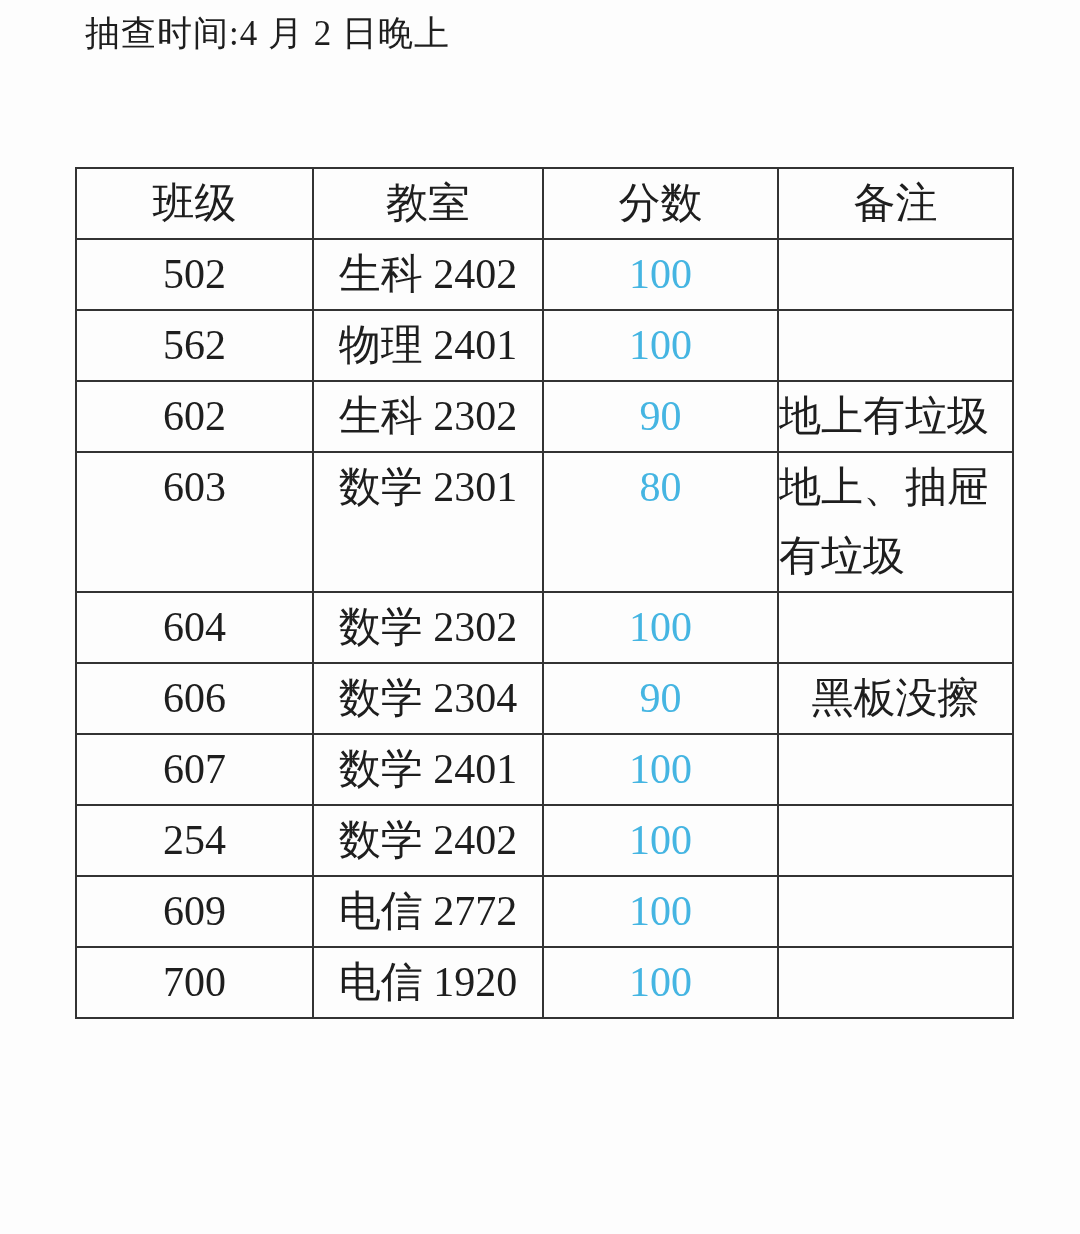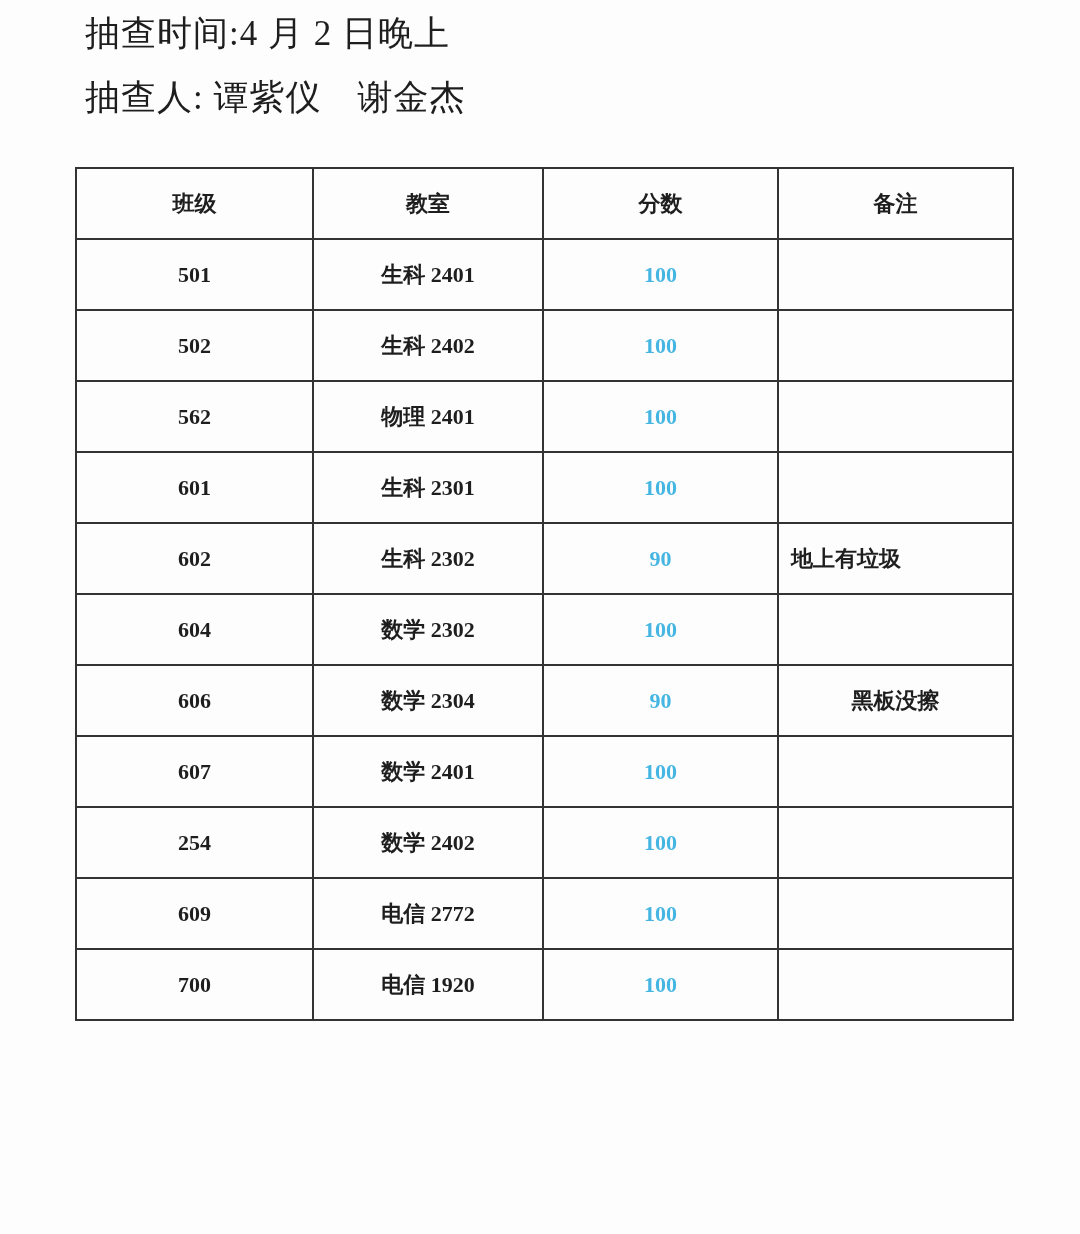--- a/index.html
+++ b/index.html
@@ -37,90 +37,83 @@
   table.doc-table {
     position: absolute;
     left: 75px;
     top: 167px;
     width: 937px;
     border-collapse: collapse;
     table-layout: fixed;
   }
   .doc-table th, .doc-table td {
     border: 2px solid var(--border);
-    font-weight: bold;
+    font-weight: normal;
     text-align: center;
     vertical-align: top;
-    font-size: 22px;
+    font-size: 42px;
     line-height: 69px;
     padding: 0;
   }
   .doc-table thead tr { height: 70px; }
   .doc-table tbody tr { height: 70px; }
   td.score { color: var(--score); }
   td.remark-left {
     text-align: left;
-    padding-left: 12px;
+    padding-left: 0;
     padding-right: 2px;
   }
 </style>
 </head>
 <body>
 
 <div class="page">
 
   <div class="hdr-line line1">抽查时间:4 月 2 日晚上</div>
 
-  <div class="hdr-line line2">抽查人: 谭紫仪　谢金杰</div>
 
   <table class="doc-table">
     <colgroup>
       <col style="width:237px">
       <col style="width:230px">
       <col style="width:235px">
       <col style="width:235px">
     </colgroup>
     <thead>
       <tr>
         <th>班级</th>
         <th>教室</th>
         <th>分数</th>
         <th>备注</th>
       </tr>
     </thead>
     <tbody>
         <tr>
-          <td>501</td>
-          <td>生科 2401</td>
-          <td class="score">100</td>
-          <td></td>
-        </tr>
-        <tr>
           <td>502</td>
           <td>生科 2402</td>
           <td class="score">100</td>
           <td></td>
         </tr>
         <tr>
           <td>562</td>
           <td>物理 2401</td>
           <td class="score">100</td>
           <td></td>
         </tr>
         <tr>
-          <td>601</td>
-          <td>生科 2301</td>
-          <td class="score">100</td>
-          <td></td>
-        </tr>
-        <tr>
           <td>602</td>
           <td>生科 2302</td>
           <td class="score">90</td>
           <td class="remark-left">地上有垃圾</td>
+        </tr>
+        <tr>
+          <td>603</td>
+          <td>数学 2301</td>
+          <td class="score">80</td>
+          <td class="remark-left">地上、抽屉有垃圾</td>
         </tr>
         <tr>
           <td>604</td>
           <td>数学 2302</td>
           <td class="score">100</td>
           <td></td>
         </tr>
         <tr>
           <td>606</td>
           <td>数学 2304</td>

